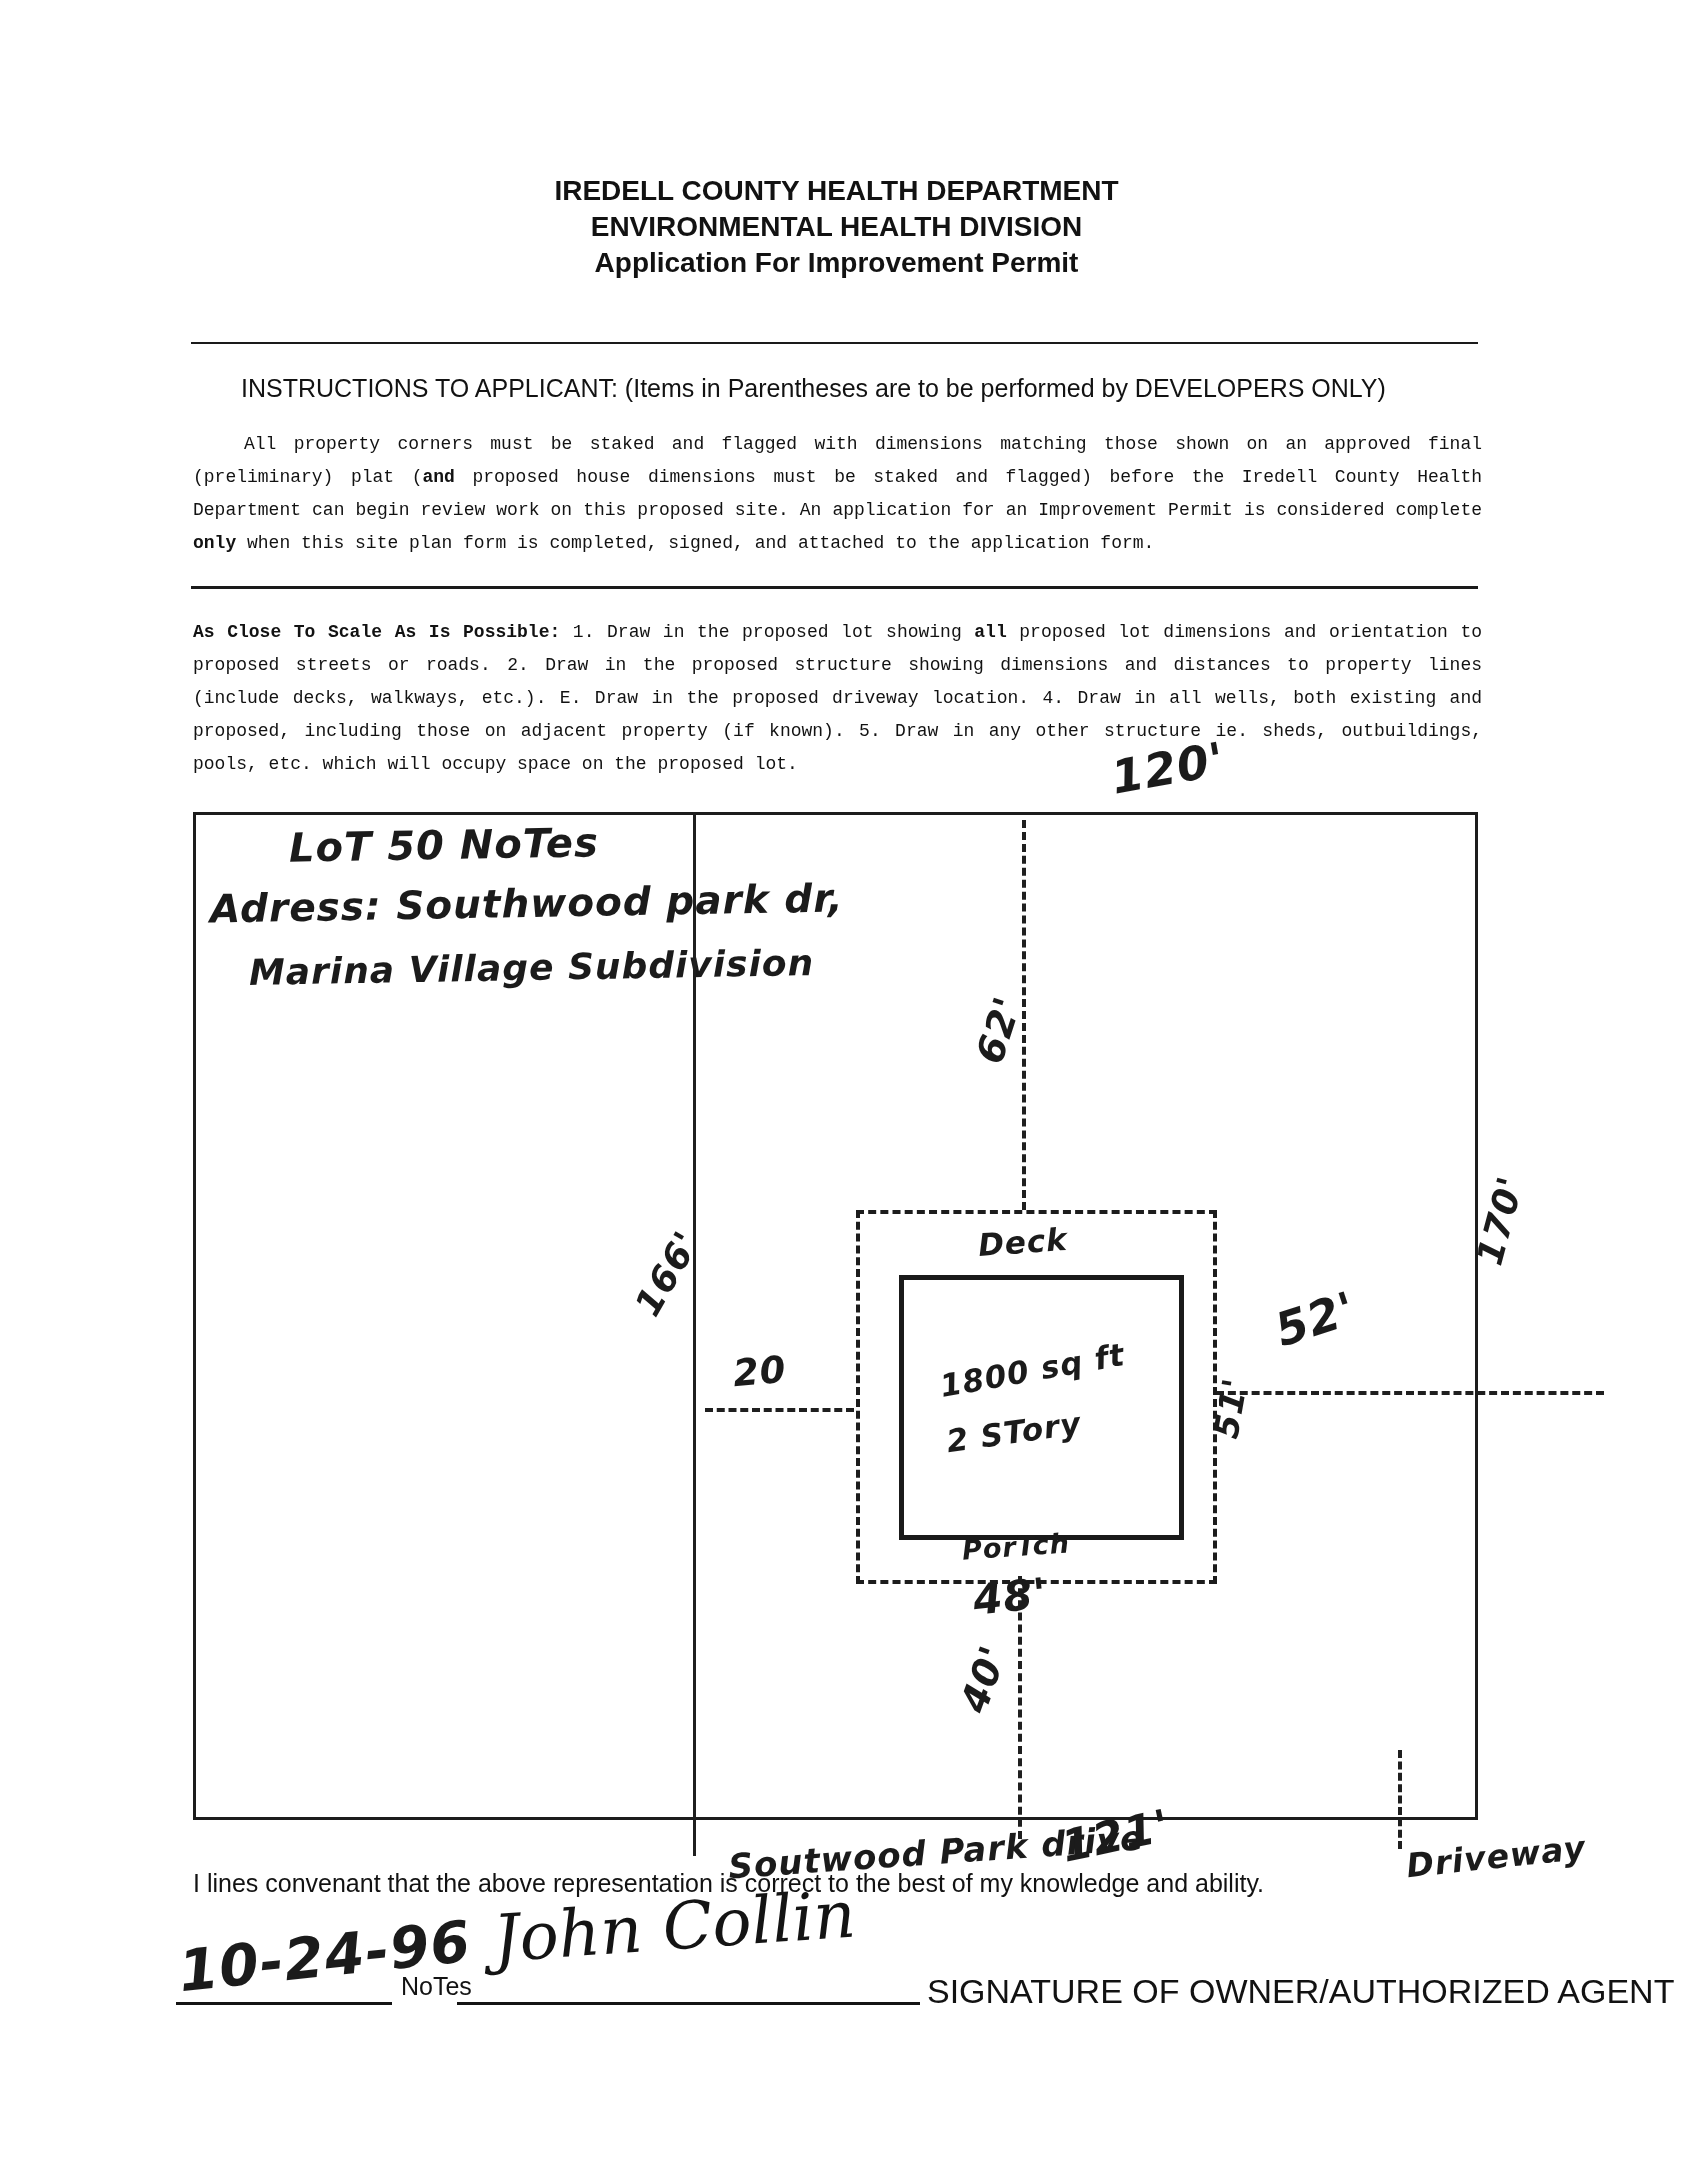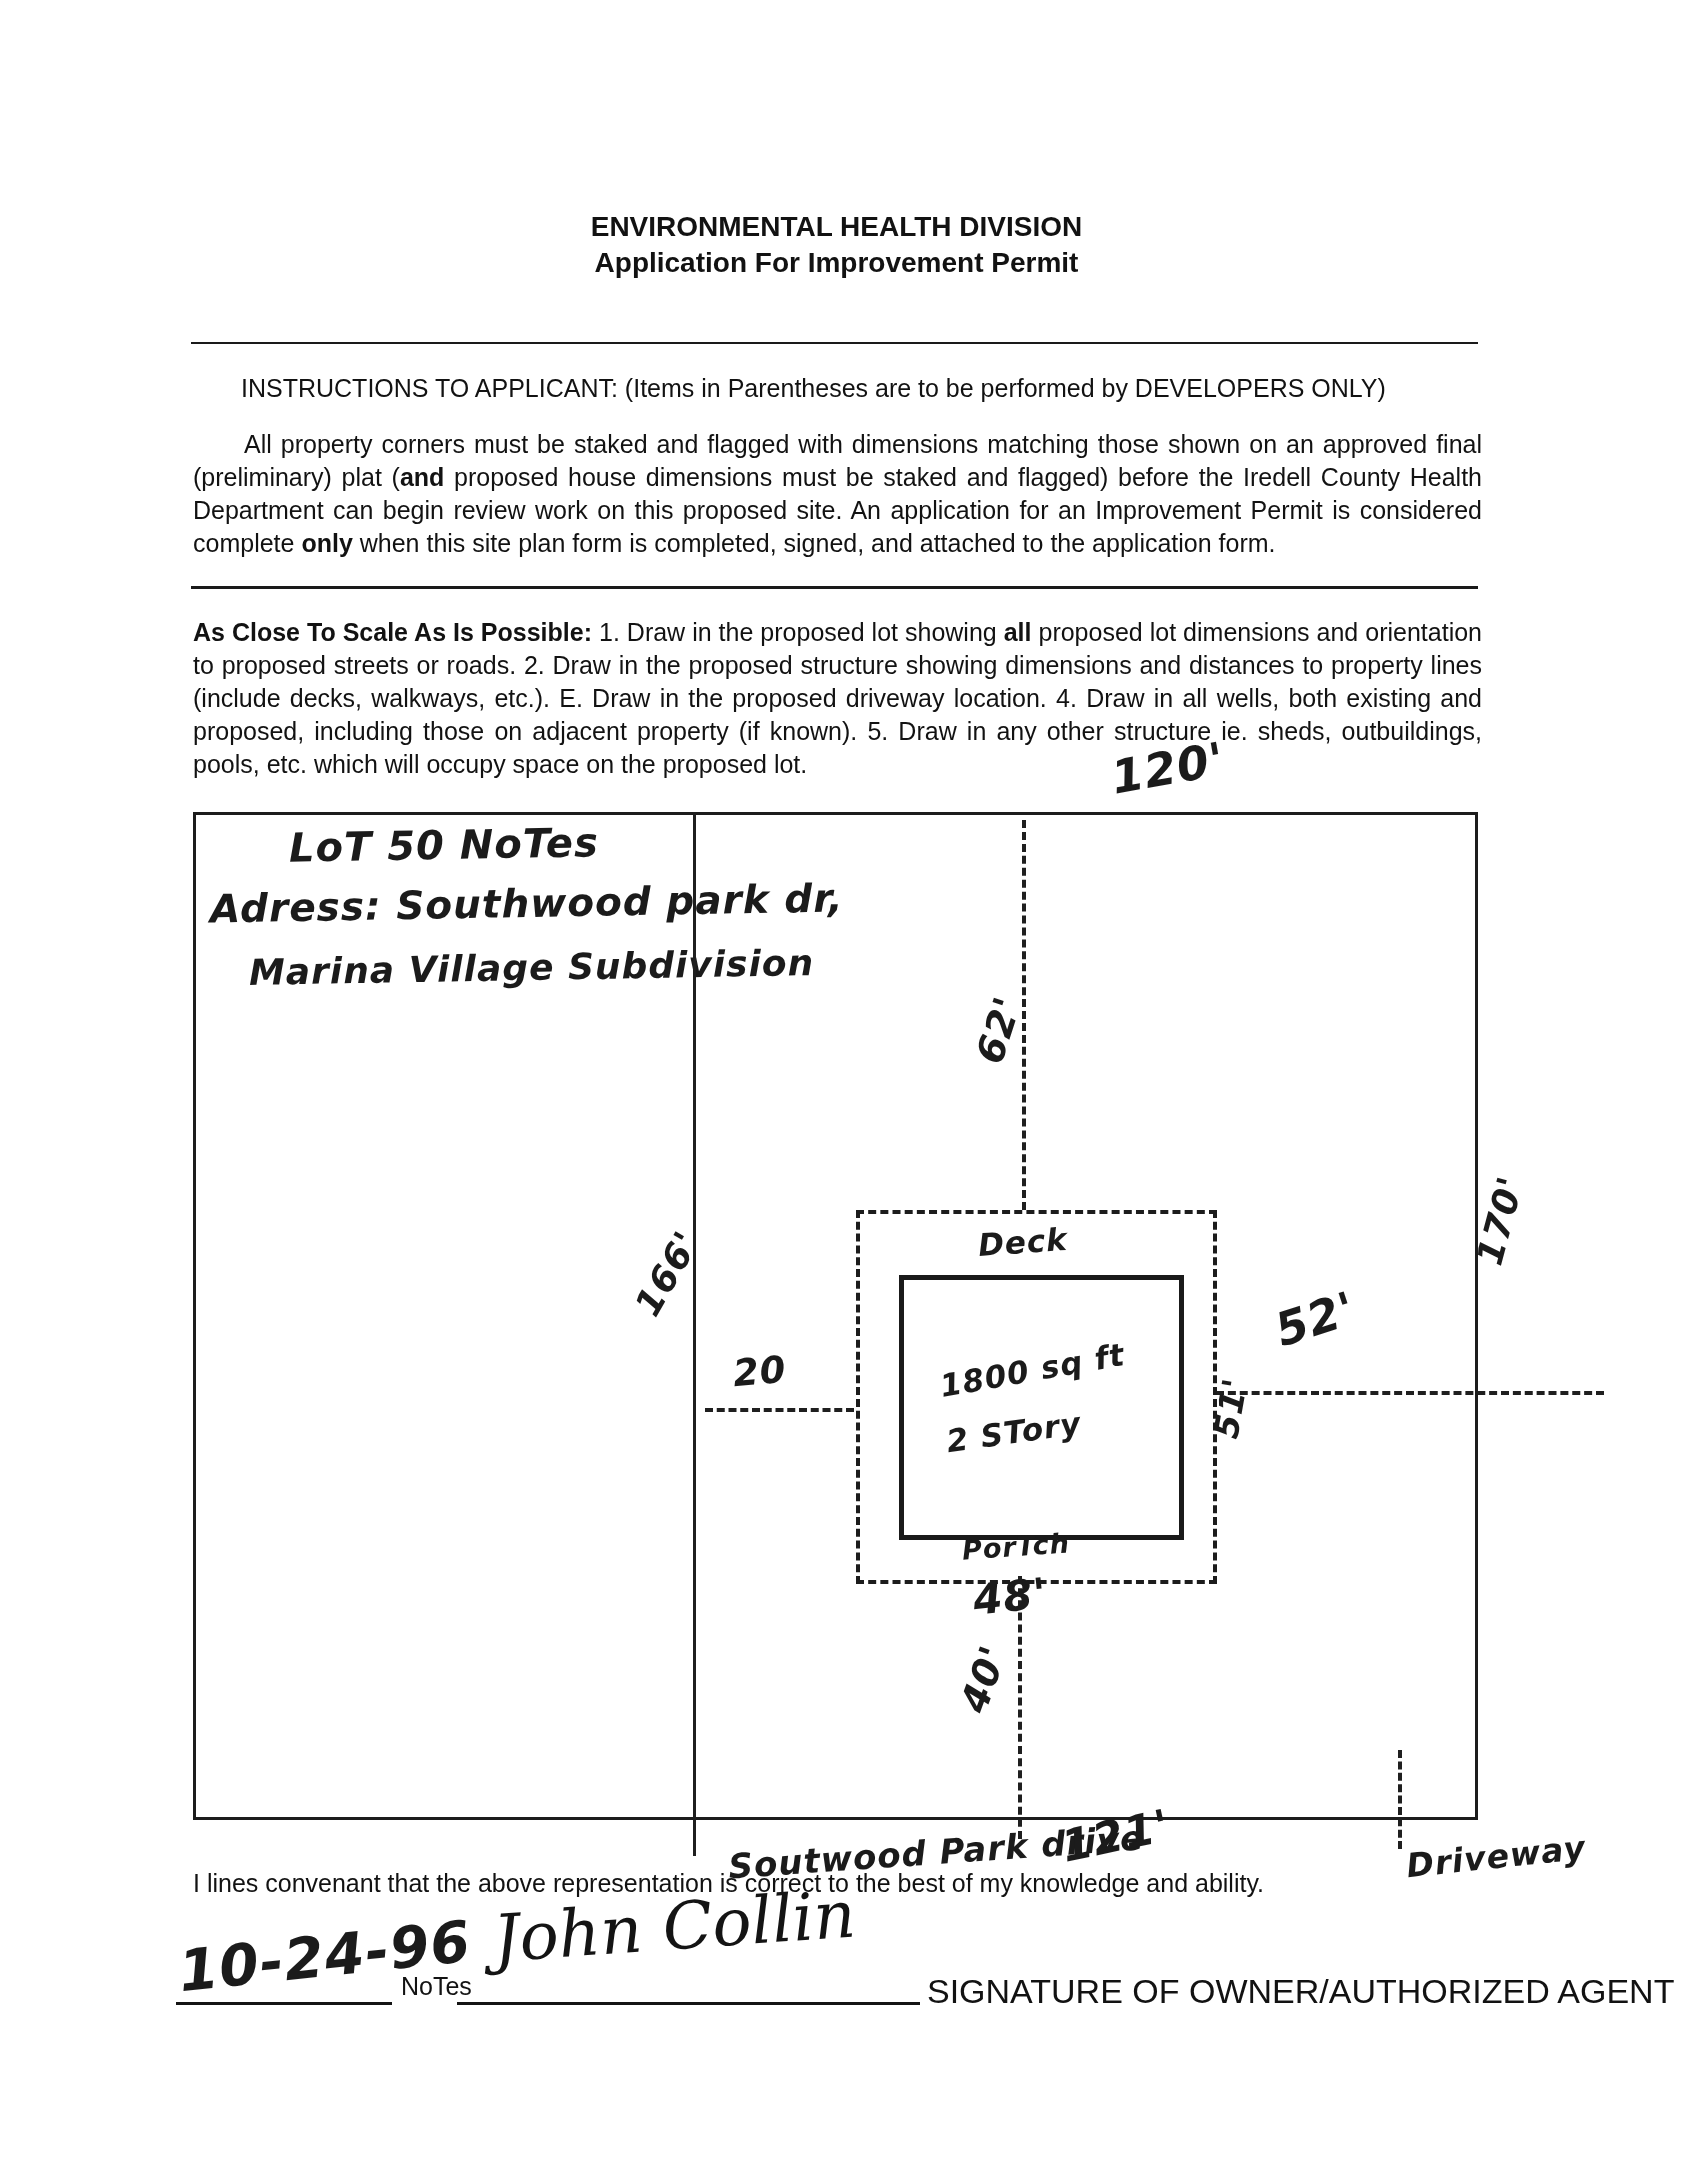--- a/index.html
+++ b/index.html
@@ -2,21 +2,21 @@
 <html><head>
 <meta charset="utf-8">
 <style>
   html,body{margin:0;padding:0;background:#ffffff;}
   .page{position:relative;width:1687px;height:2175px;background:#ffffff;overflow:hidden;
         font-family:"Liberation Sans",sans-serif;color:#141414;}
   .abs{position:absolute;}
   
   .typed{font-family:"Liberation Sans",sans-serif;color:#121212;}
   .hdr{left:193px;width:1287px;text-align:center;font-weight:bold;font-size:28px;line-height:36px;}
-  .par{font-size:25px;line-height:33px;text-align:justify;width:1289px;left:193px;}
+  .par{font-size:18px;line-height:33px;text-align:justify;width:1289px;left:193px;font-family:Liberation Mono, monospace;}
   .rule{left:191px;width:1287px;height:0;border-top:3px solid #1a1a1a;}
   
   .hw{font-family:"DejaVu Sans",sans-serif;font-style:italic;font-weight:600;color:#1b1b1b;
       letter-spacing:1px;white-space:nowrap;}
   .sig{font-family:"DejaVu Serif",serif;font-style:italic;font-weight:500;white-space:nowrap;}
   
   .box{border:3px solid #1c1c1c;}
   .vsolid{width:0;border-left:3px solid #1f1f1f;}
   .vdash{width:0;border-left:4px dashed #1f1f1f;}
   .hdash{height:0;border-top:4px dashed #1f1f1f;}
@@ -61,20 +61,21 @@
   .el-datelbl{left:401px;top:1972px;font-size:25px;}
   .el-sigline{left:457px;top:2002px;width:463px;border-top:3px solid #141414;}
   .el-sighw{left:493px;top:1889px;font-size:65px;transform:rotate(-4deg);}
   .el-siglbl{left:927px;top:1972px;font-size:34px;}
 </style>
 </head>
 <body>
 
 <div class="page">
 
+  <div class="abs typed hdr el-h1">IREDELL COUNTY HEALTH DEPARTMENT</div>
   <div class="abs typed hdr el-h3">Application For Improvement Permit</div>
   <div class="abs typed hdr el-h2">ENVIRONMENTAL HEALTH DIVISION</div>
 
   <div class="abs rule el-rule1"></div>
 
   <div class="abs typed el-instr">INSTRUCTIONS TO APPLICANT: (Items in Parentheses are to be performed by DEVELOPERS ONLY)</div>
   <div class="abs typed par el-par1">All property corners must be staked and flagged with dimensions matching those shown on an approved final (preliminary) plat (<b>and</b> proposed house dimensions must be staked and flagged) before the Iredell County Health Department can begin review work on this proposed site. An application for an Improvement Permit is considered complete <b>only</b> when this site plan form is completed, signed, and attached to the application form.</div>
 
   <div class="abs rule el-rule2"></div>
 

